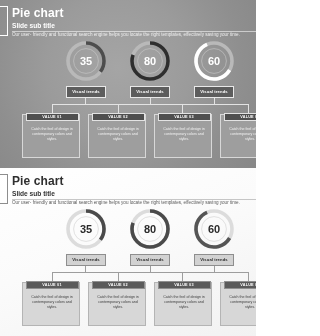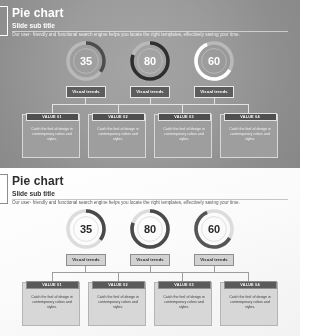--- a/index.html
+++ b/index.html
@@ -4,21 +4,21 @@
 <style>
   * { box-sizing: border-box; margin: 0; padding: 0; }
   html, body {
     width: 300px; height: 336px;
     font-family: "Liberation Sans", sans-serif;
     background: #ffffff;
     overflow: hidden;
   }
   .deck { width: 300px; height: 336px; display: flex; flex-direction: column; }
 
-  .slide { position: relative; width: 300px; height: 168px; overflow: hidden; }
+  .slide { position: relative; width: 256px; height: 168px; overflow: hidden; }
 
   
   .slide.dark {
     background: radial-gradient(circle at 46% 40%, #a5a5a5 0%, #9b9b9b 42%, #8f8f8f 72%, #878787 100%);
   }
   .slide.dark .title        { color: #ffffff; }
   .slide.dark .subtitle     { color: #ffffff; }
   .slide.dark .lede         { color: #efefef; }
   .slide.dark .bracket      { border-color: #ffffff; }
   .slide.dark .sub-rule     { background: #ffffff; }

